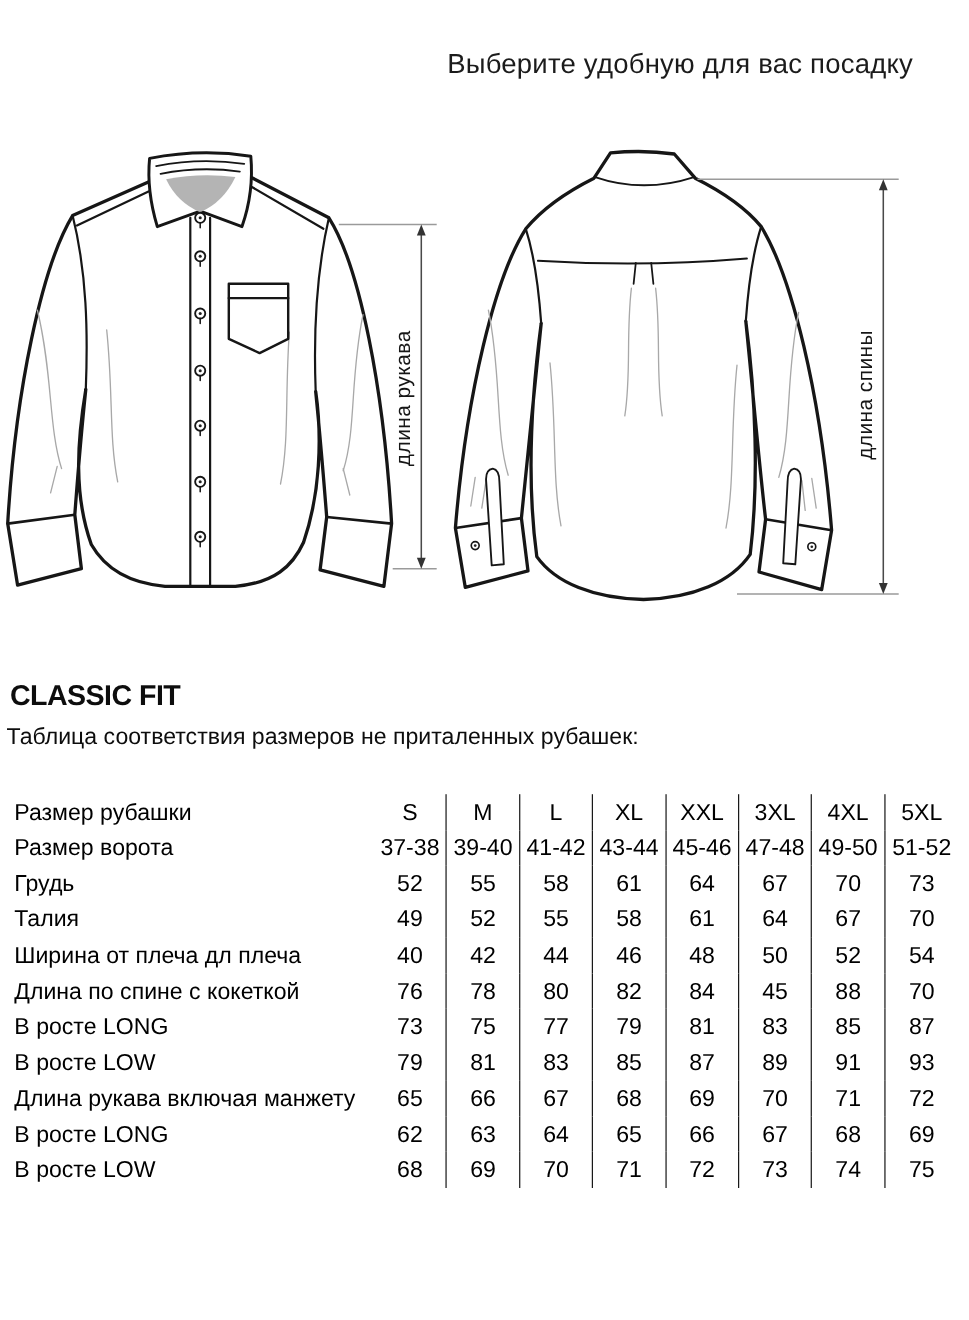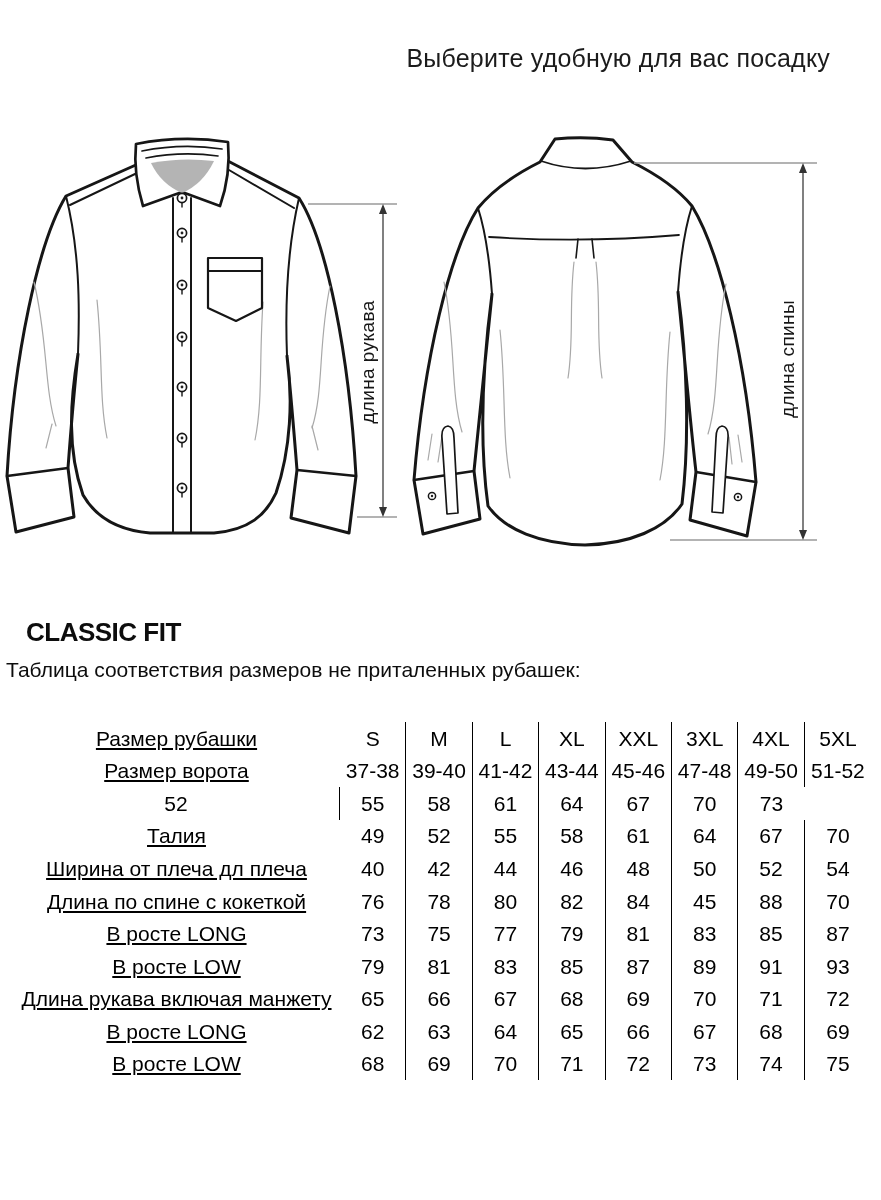--- a/index.html
+++ b/index.html
@@ -7,32 +7,32 @@
     width:881px;height:1200px;position:relative;background:#ffffff;
     font-family:"Liberation Sans",sans-serif;color:#111;overflow:hidden;
   }
   .title{
     position:absolute;top:44px;left:0;width:830px;text-align:right;
     font-size:25px;color:#1b1b1b;letter-spacing:0.2px;
   }
   svg.diagram{position:absolute;top:130px;left:0;}
   svg text{font-family:"Liberation Sans",sans-serif;}
   .fit-heading{
-    position:absolute;top:617px;left:26px;
+    position:absolute;top:617px;left:9px;
     font-size:26px;font-weight:700;color:#0d0d0d;letter-spacing:-0.5px;
   }
   .table-caption{
     position:absolute;top:658px;left:6px;font-size:21px;color:#0d0d0d;
   }
   .size-table{position:absolute;top:722px;left:13px;}
   .t-row{
     display:grid;grid-template-columns:327px repeat(8,66.4px);
     height:32.55px;align-items:center;font-size:21px;line-height:1;color:#000;
   }
-  .t-label{text-align:center;white-space:nowrap;text-decoration:underline;}
+  .t-label{text-align:left;white-space:nowrap;}
   .t-cell{
     height:100%;display:flex;align-items:center;justify-content:center;
     text-align:center;
   }
   .t-cell.sep{border-right:1.7px solid #000;}
 </style>
 </head>
 <body>
 
 <div class="title">Выберите удобную для вас посадку</div>
@@ -213,20 +213,21 @@
       <div class="t-cell sep">37-38</div>
       <div class="t-cell sep">39-40</div>
       <div class="t-cell sep">41-42</div>
       <div class="t-cell sep">43-44</div>
       <div class="t-cell sep">45-46</div>
       <div class="t-cell sep">47-48</div>
       <div class="t-cell sep">49-50</div>
       <div class="t-cell">51-52</div>
     </div>
     <div class="t-row">
+      <div class="t-label">Грудь</div>
       <div class="t-cell sep">52</div>
       <div class="t-cell sep">55</div>
       <div class="t-cell sep">58</div>
       <div class="t-cell sep">61</div>
       <div class="t-cell sep">64</div>
       <div class="t-cell sep">67</div>
       <div class="t-cell sep">70</div>
       <div class="t-cell">73</div>
     </div>
     <div class="t-row">

